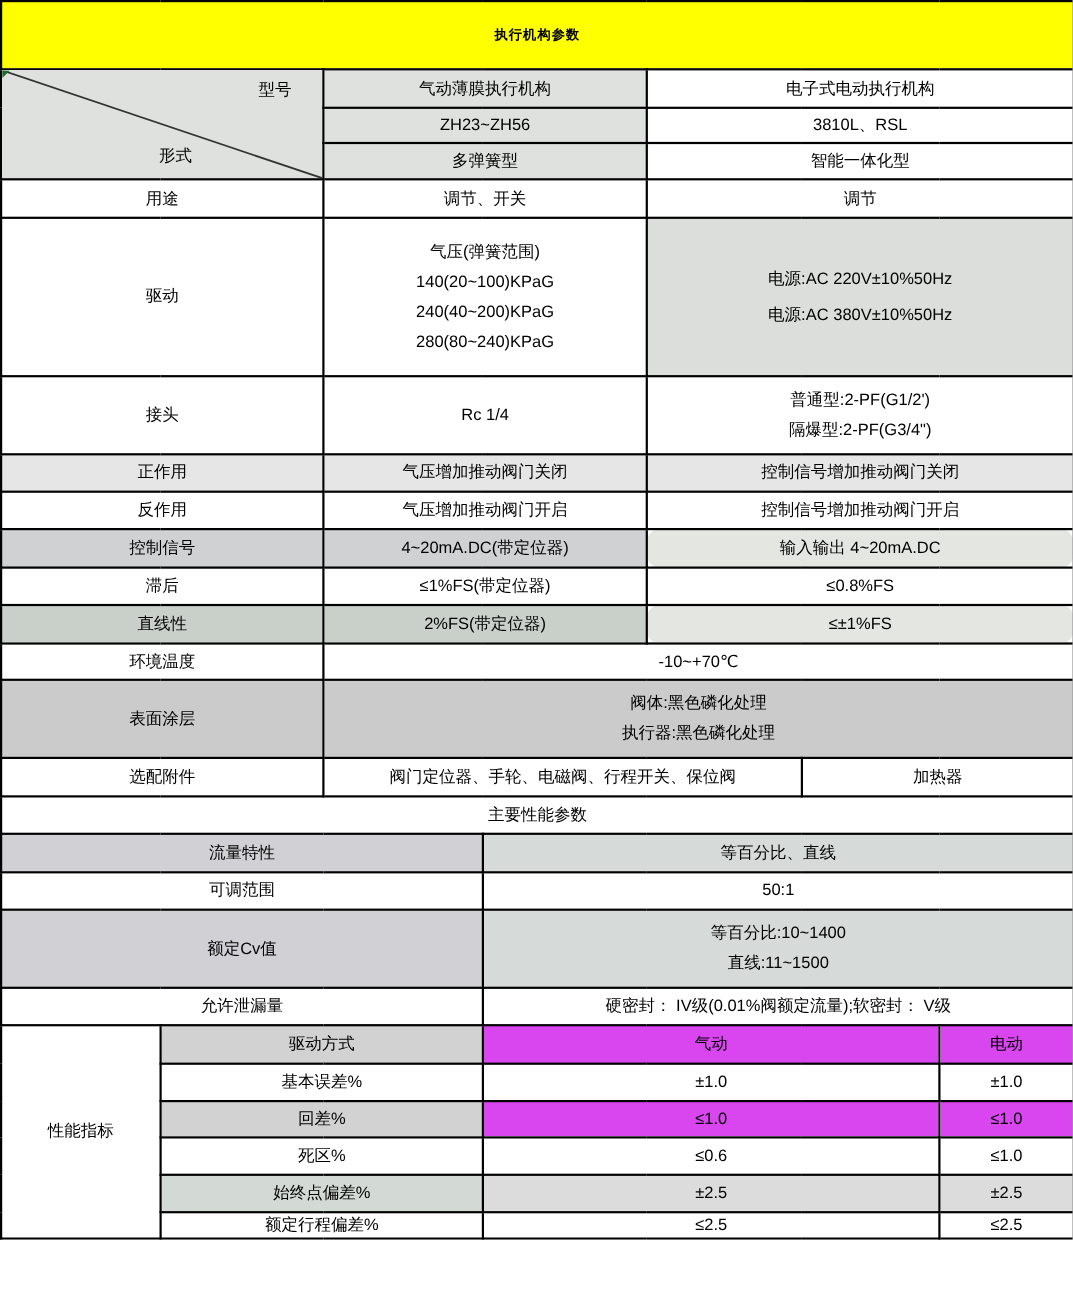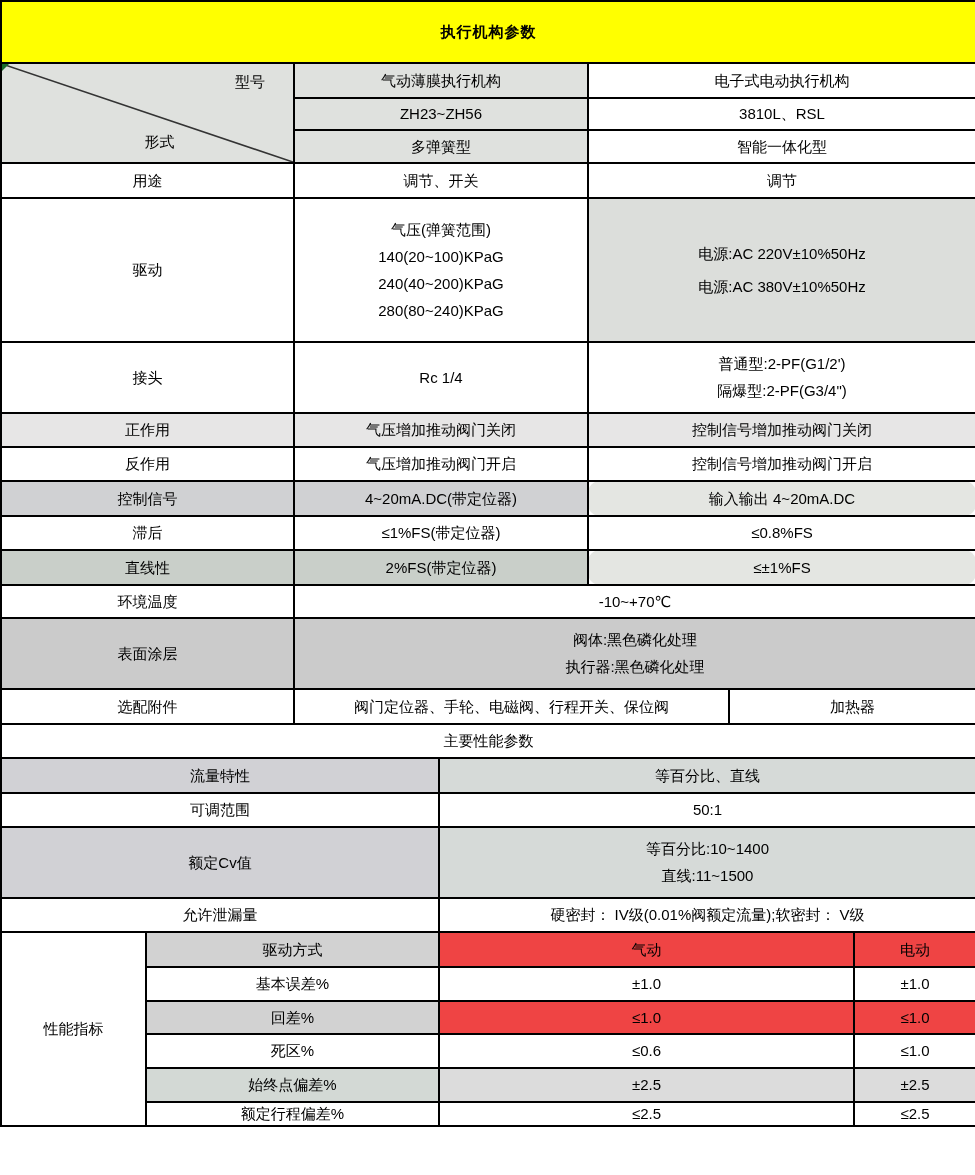--- a/index.html
+++ b/index.html
@@ -14,25 +14,25 @@
   .bg-a{background:#dfe1de;} 
   .bg-b{background:#dcdedb;} 
   .bg-c{background:#e7e6e6;} 
   .bg-d{background:#d0d1d3;} 
   .bg-e{background:#e4e6e2;border-radius:12px;} 
   .bg-f{background:#c9cfc9;} 
   .bg-g{background:#cbcbcb;} 
   .bg-h{background:#d1d1d5;} 
   .bg-i{background:#d6dad8;} 
   .bg-j{background:#d2d2d2;} 
-  .bg-k{background:#ef4444;margin-left:22px;} 
+  .bg-k{background:#d946ef;margin-left:22px;} 
   .bg-l{background:#d3d9d5;} 
   .bg-m{background:#dcdcdc;} 
   
-  td.title-cell{font-weight:bold;font-size:15px;letter-spacing:1px;}
+  td.title-cell{font-weight:bold;font-size:12px;letter-spacing:1px;}
   
   td.diag{position:relative;padding:0;}
   td.diag svg{position:absolute;left:0;top:0;width:100%;height:100%;display:block;}
   .diag-model{position:absolute;top:0;right:28px;height:36px;display:flex;align-items:center;}
   .diag-form{position:absolute;bottom:9px;left:12px;width:100%;text-align:center;}
   .corner-marker{position:absolute;left:0;top:0;width:0;height:0;border-top:7px solid #1a6b2a;border-right:7px solid transparent;}
   
   .lines span{display:block;}
   .lh18 span{line-height:1.8;}
   .lh22 span{line-height:2.2;}

